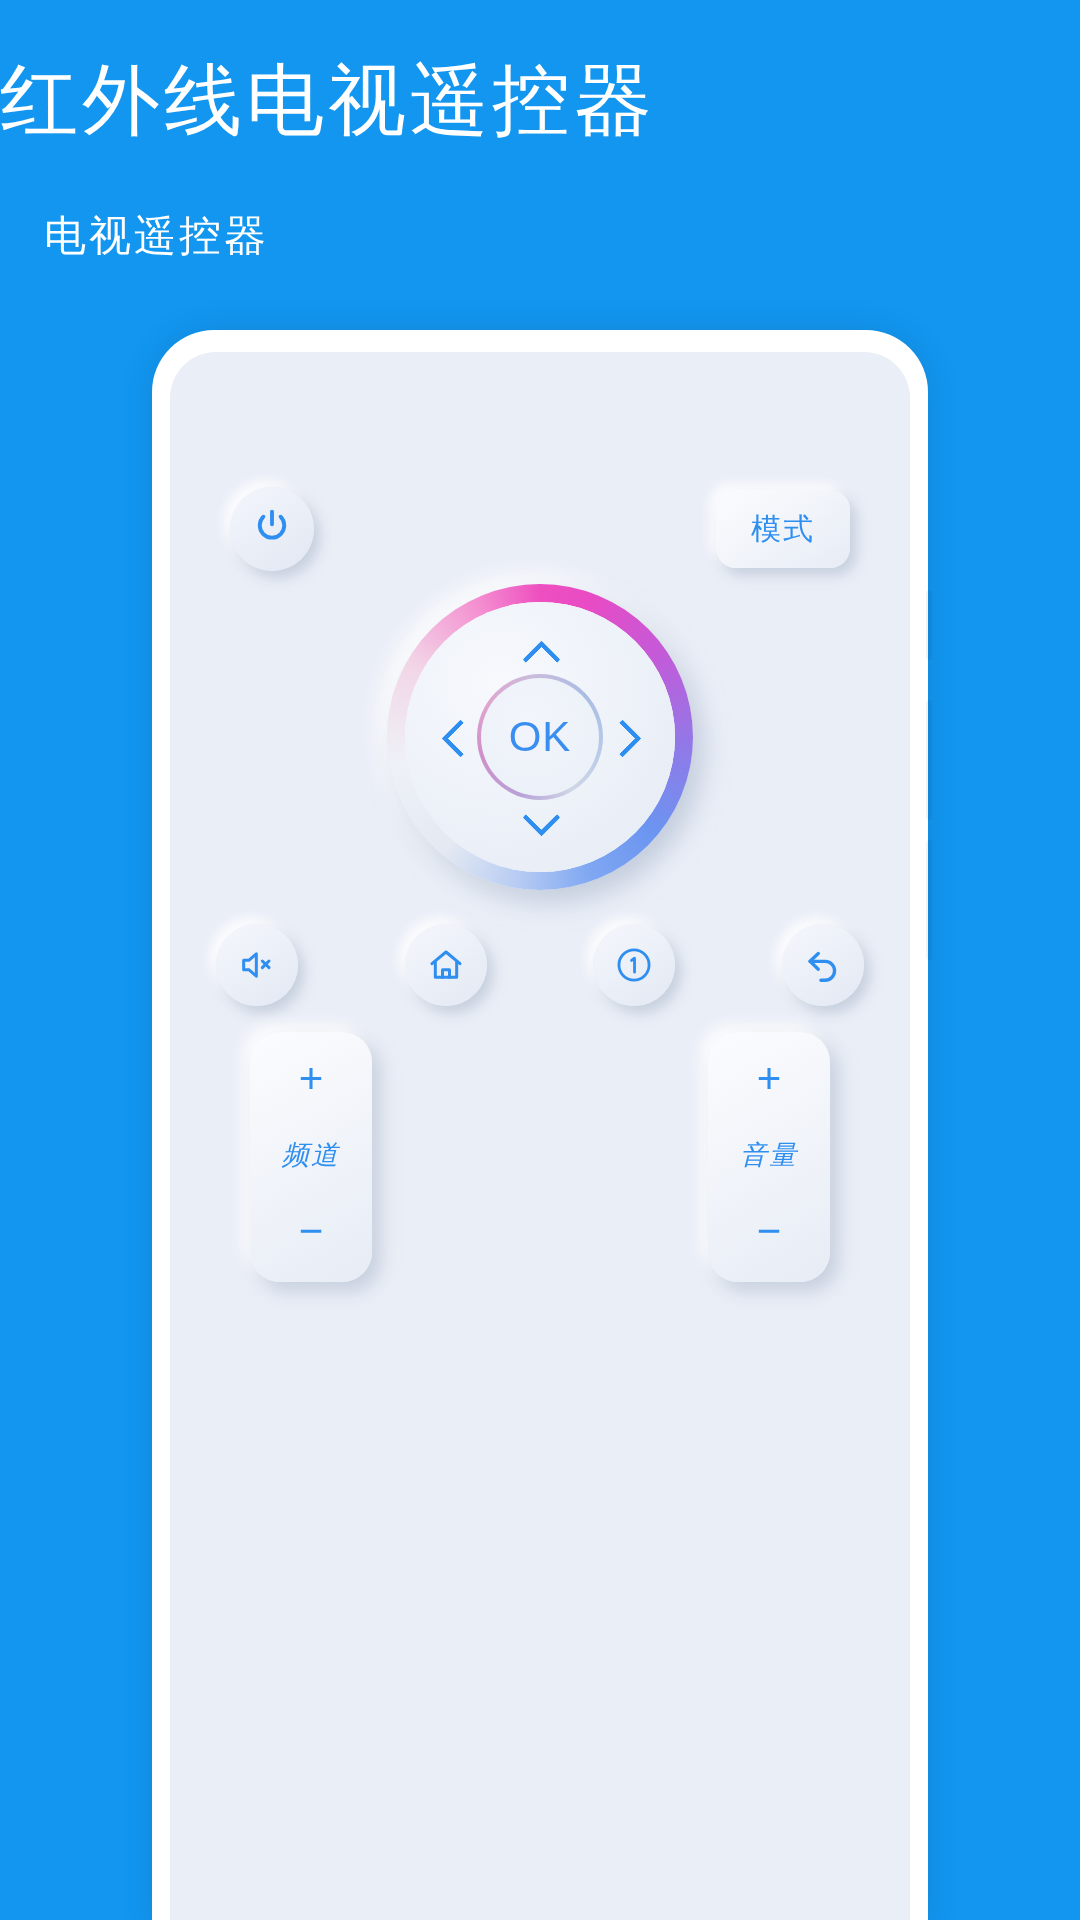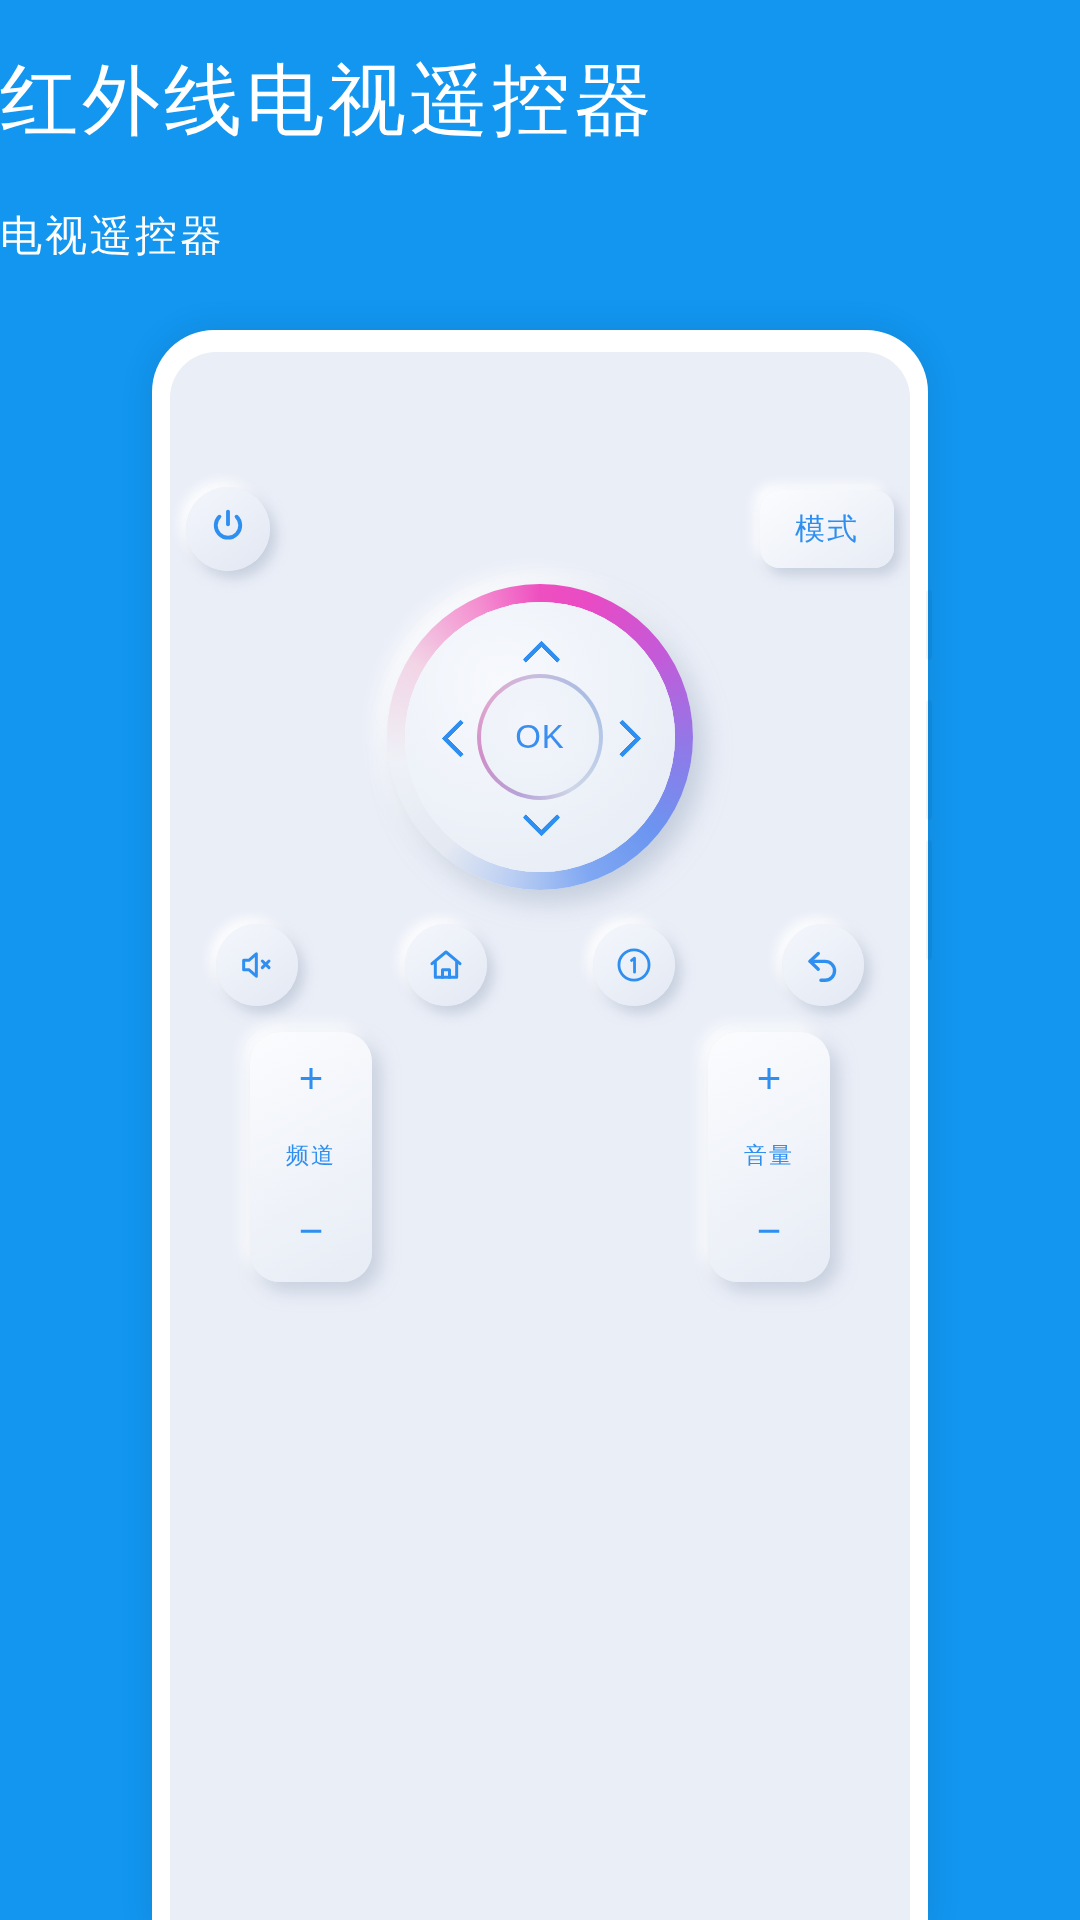--- a/index.html
+++ b/index.html
@@ -21,20 +21,21 @@
     font-weight: 400;
     letter-spacing: 4px;
     line-height: 1.25;
   }
   .promo-sub {
     color: #ffffff;
     font-size: 42px;
     font-weight: 400;
     letter-spacing: 3px;
     margin-top: 58px;
+    margin-left: 44px;
   }
 
   
   .phone {
     position: absolute;
     left: 152px; top: 330px;
     width: 776px; height: 1600px;
     background: #ffffff;
     border-radius: 62px 62px 0 0;
     box-shadow: 0 0 34px rgba(0,0,0,0.10);
@@ -86,21 +87,21 @@
     margin-left: auto;
     font-size: 40px; color: #3a3a3a;
     letter-spacing: 3px; line-height: 0.4;
     padding-bottom: 14px;
   }
 
   
   .toprow {
     position: absolute; top: 122px; left: 0;
     width: 740px; height: 110px;
-    padding: 0 16px;
+    padding: 0 60px;
     display: flex; align-items: center; justify-content: space-between;
   }
   .power-btn {
     width: 84px; height: 84px; border-radius: 50%;
     display: flex; align-items: center; justify-content: center;
     background: linear-gradient(145deg, #f3f6fc, #e2e7f2);
     box-shadow: 6px 7px 13px rgba(163,177,198,0.50),
                -6px -6px 12px rgba(255,255,255,0.95);
   }
   .mode-btn {
@@ -137,21 +138,21 @@
   .dpad-face {
     position: absolute; left: 0; top: 0;
     width: 270px; height: 270px; border-radius: 50%;
     background: radial-gradient(circle at 35% 30%, #f7f9fd 0%, #eaeff7 70%, #e4eaf4 100%);
   }
   .dpad-ok {
     position: absolute; left: 50%; top: 50%;
     transform: translate(-50%,-50%);
     width: 126px; height: 126px; border-radius: 50%;
     display: flex; align-items: center; justify-content: center;
-    font-size: 33px; color: #3a8ef0; letter-spacing: 1px;
+    font-size: 42px; color: #3a8ef0; letter-spacing: 1px;
     background: radial-gradient(circle at 40% 35%, #f4f7fc 0%, #ecf0f8 100%);
     border: 2px solid transparent;
     background-clip: padding-box;
   }
   .dpad-ok::before {
     content: ""; position: absolute; inset: -2px;
     border-radius: 50%;
     background: conic-gradient(from 200deg,
       #b7a2d8, #cf8fc8, #dfa6cf, #c9bcdd, #a9bde4, #b6c9e8, #cfd6e6, #b7a2d8);
     z-index: -1;
@@ -209,21 +210,21 @@
     align-items: center; justify-content: space-between;
     padding: 26px 0 30px;
     background: linear-gradient(150deg, #fbfcfe, #e7ecf5);
     box-shadow: 8px 9px 18px rgba(163,177,198,0.50),
                -7px -7px 15px rgba(255,255,255,0.95);
   }
   .rocker-plus, .rocker-minus {
     font-size: 42px; color: #2f8ff0; line-height: 1;
   }
   .rocker-label {
-    font-size: 23px; color: #2f8ff0; letter-spacing: 2px;
+    font-size: 27px; color: #2f8ff0; letter-spacing: 2px; font-style: italic;
   }
 </style>
 </head>
 <body>
 
 <div class="promo">
   <div class="promo-title">红外线电视遥控器</div>
   <div class="promo-sub">电视遥控器</div>
 </div>
 

